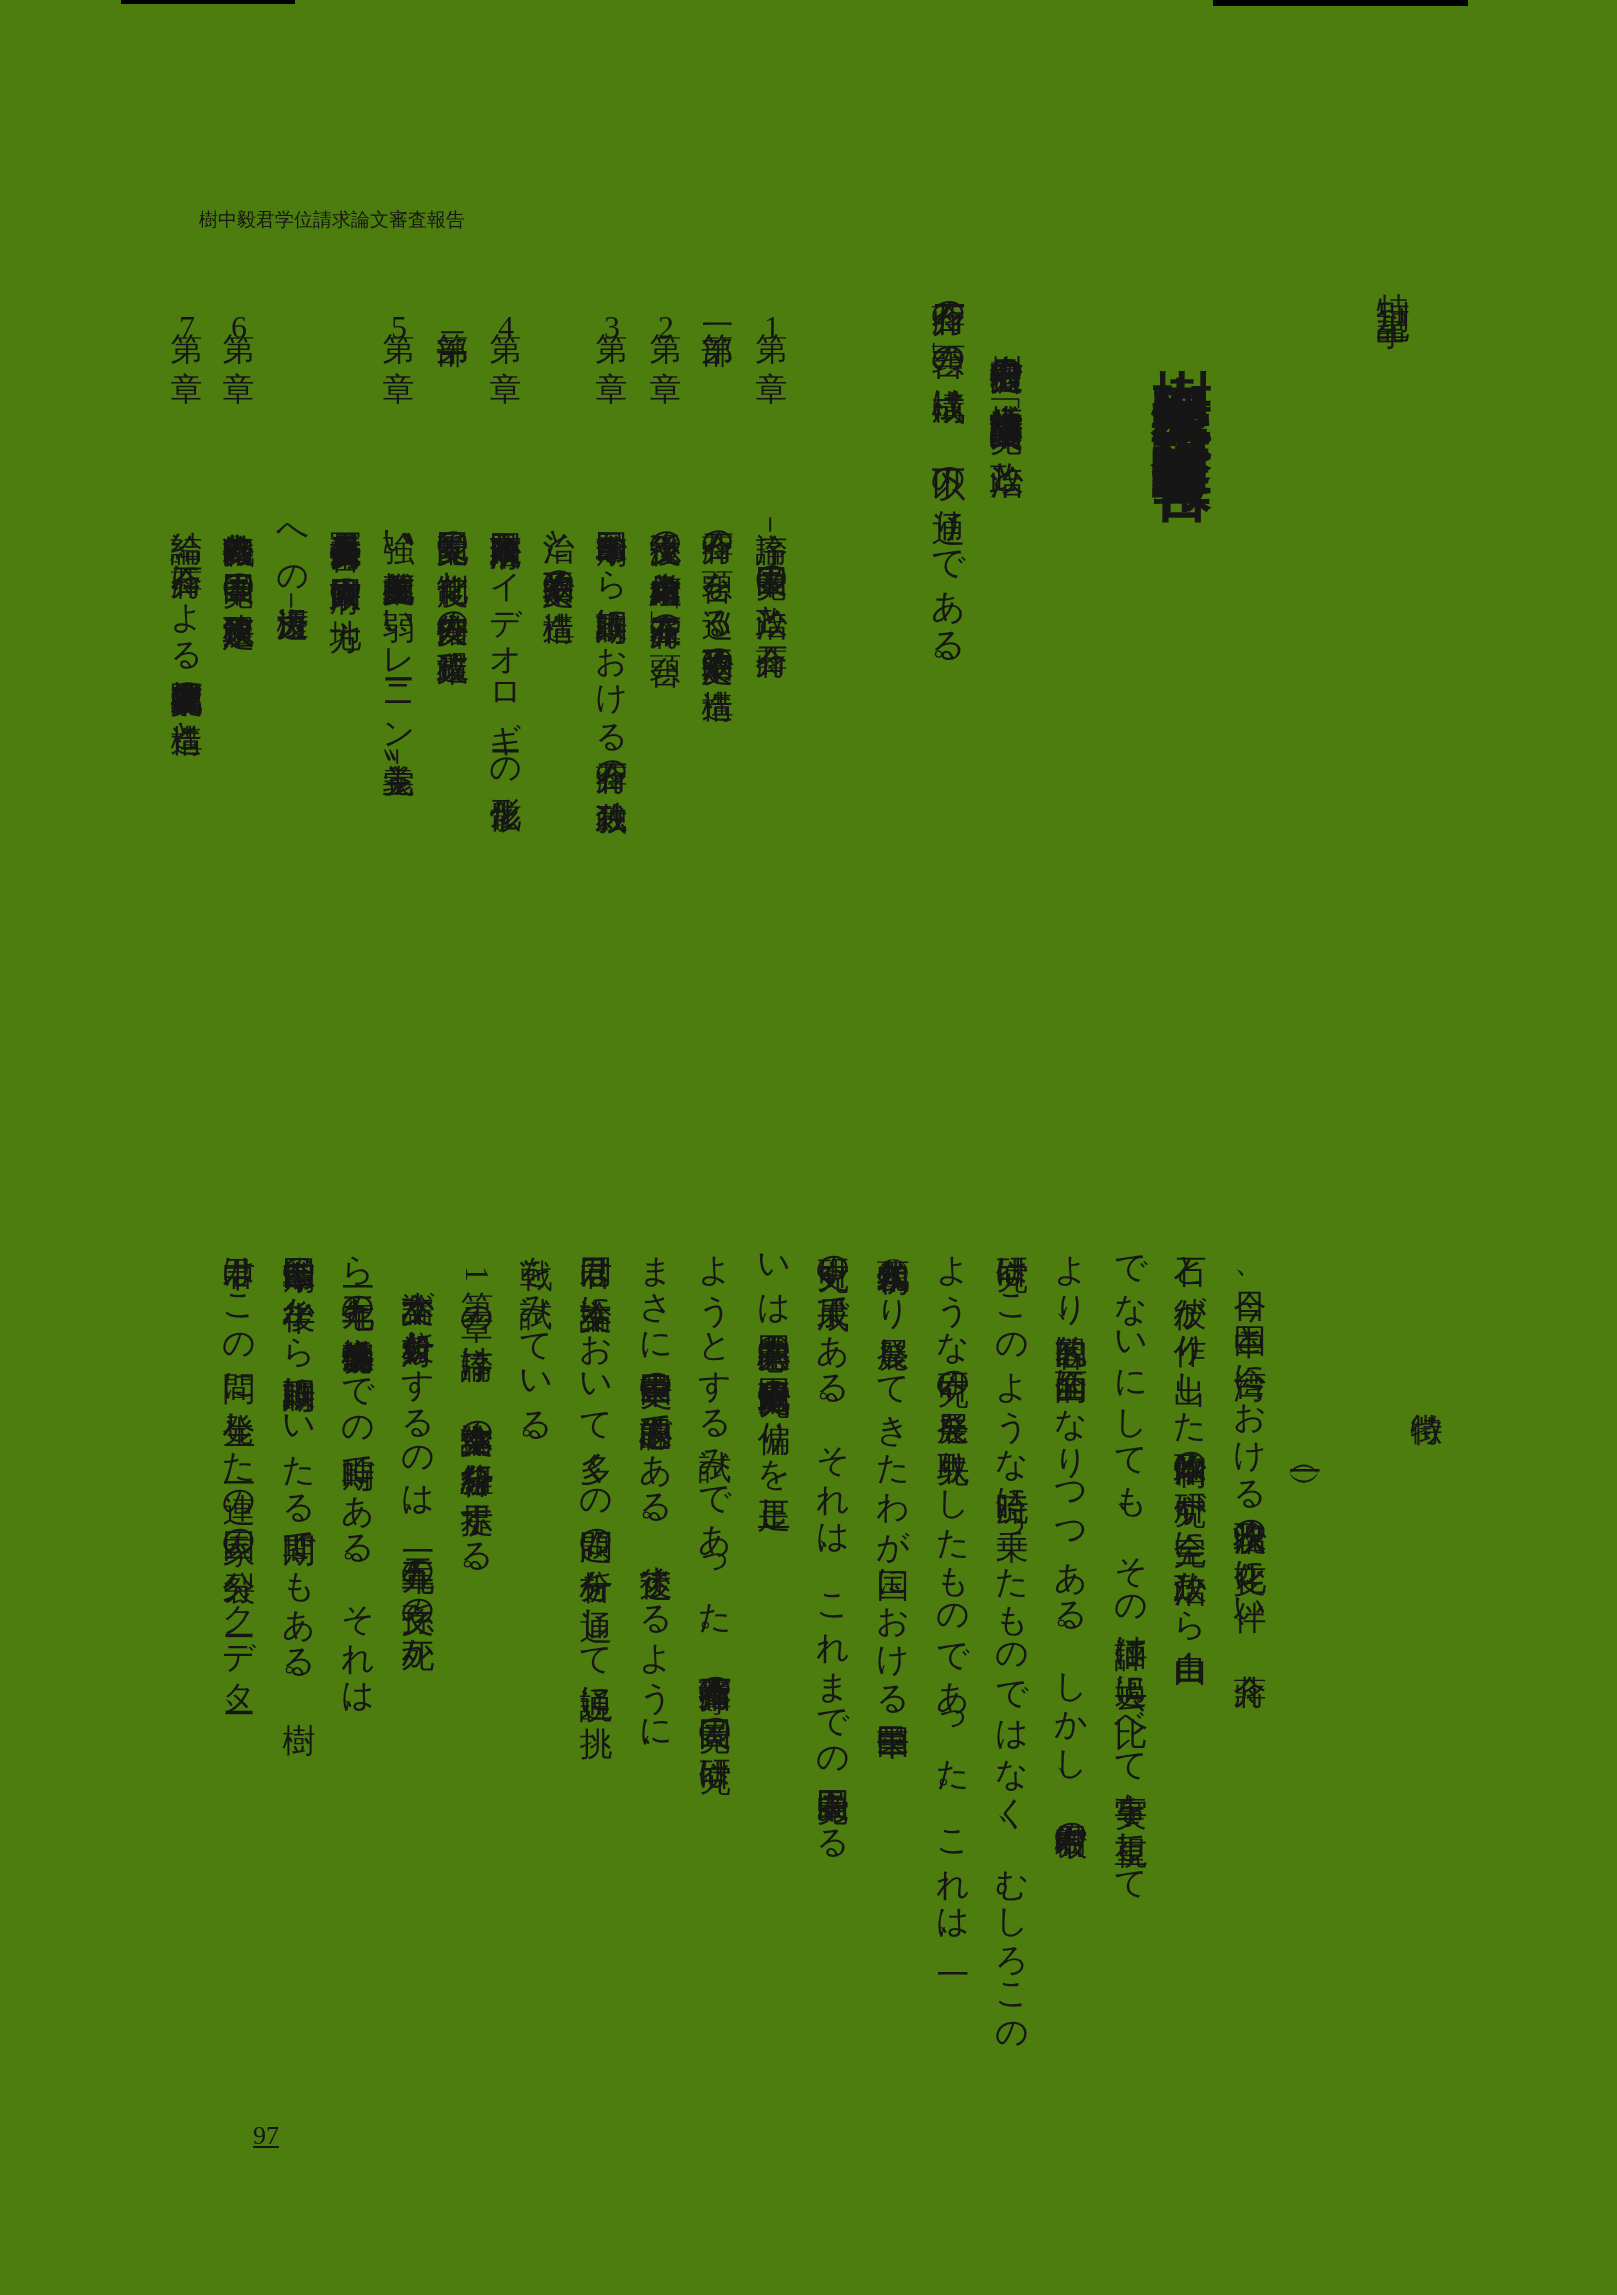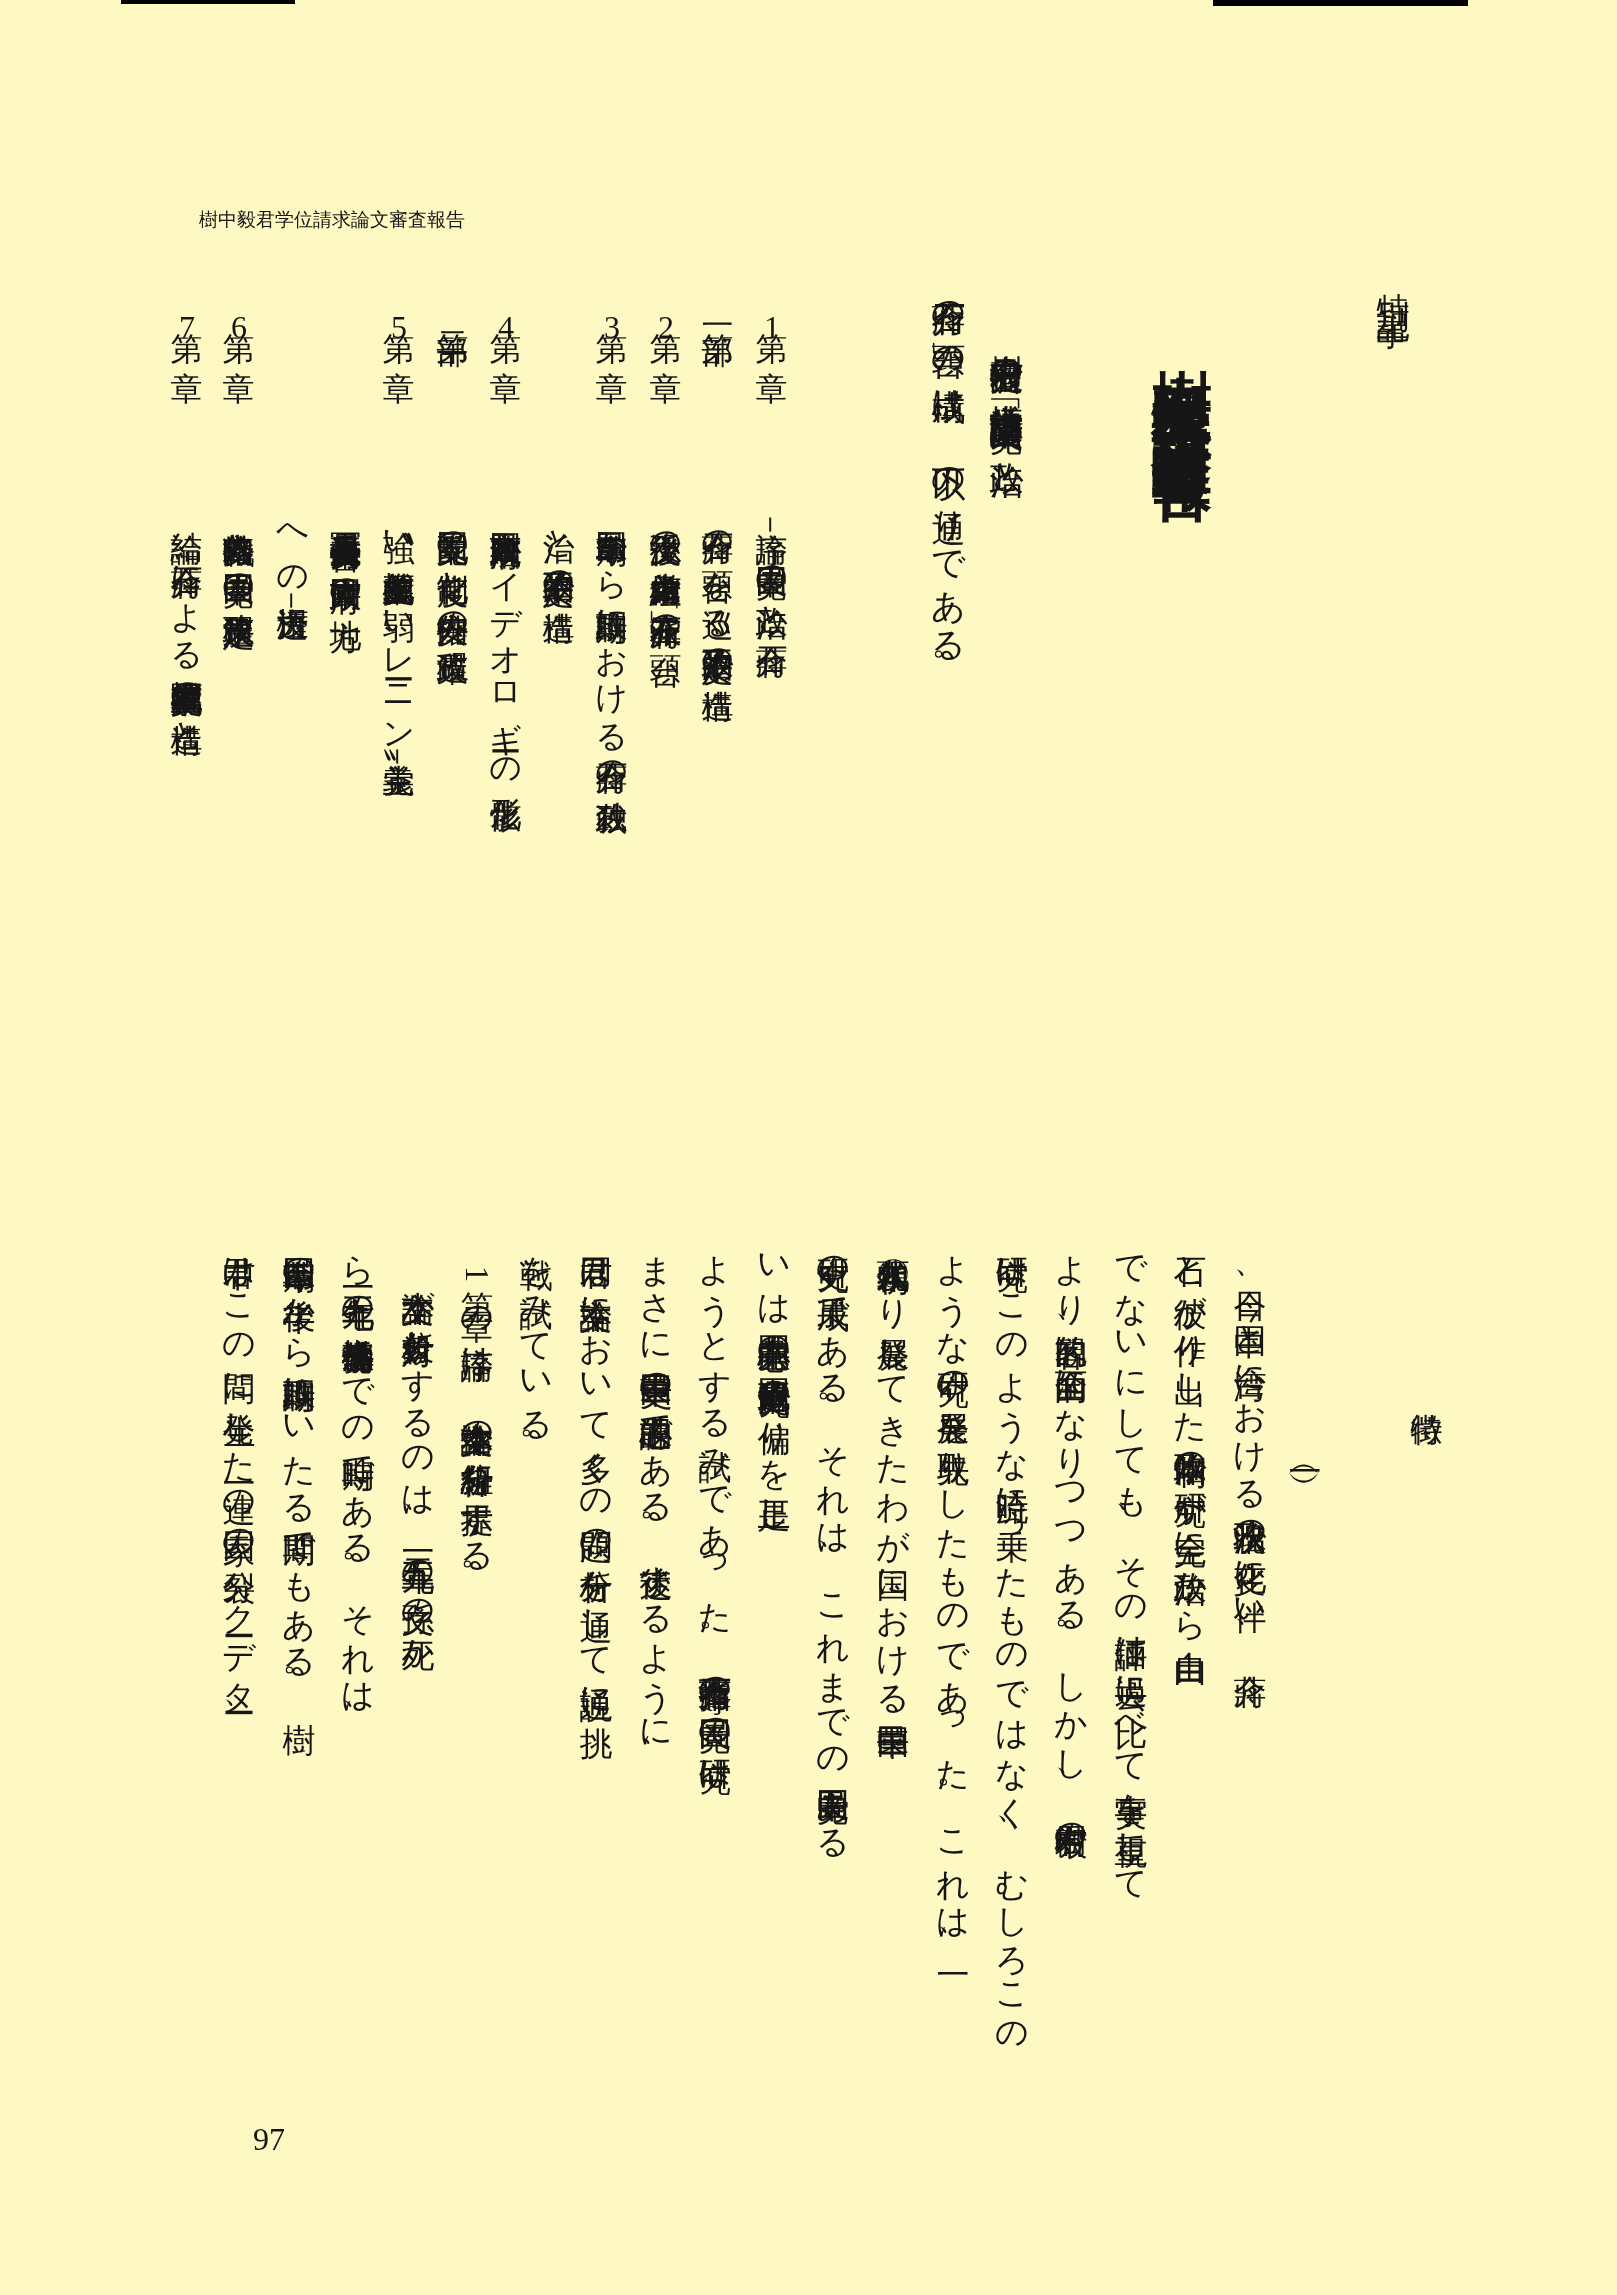--- a/index.html
+++ b/index.html
@@ -1,20 +1,20 @@
 <!DOCTYPE html>
 <html style="font-size:11px"><head>
 <meta charset="utf-8">
 <style>
   html,body{margin:0;padding:0;background:#9a9a9a;}
   .page{
     position:relative;
     width:1617px;
     height:2295px;
-    background:#fef9c3;
+    background:#4d7c0f;
     overflow:hidden;
     font-family:"Liberation Serif","DejaVu Serif",serif;
     color:#161616;
   }
   .v{
     position:absolute;
     writing-mode:vertical-rl;
     text-orientation:mixed;
     line-height:1;
     white-space:nowrap;
@@ -27,21 +27,21 @@
   .running-head{font-size:19px;letter-spacing:0px;}
   .masthead{font-size:33px;letter-spacing:7.6px;}
   .main-title{font-size:60px;letter-spacing:7px;font-weight:bold;}
   .intro-col{font-size:34px;letter-spacing:1.4px;}
   .toc-col{font-size:32px;letter-spacing:0.7px;height:888px;}
   .toc-head{position:absolute;top:0;right:0;text-orientation:upright;}
   .toc-title{position:absolute;top:199px;right:0;}
   .toc-tail{font-size:32px;letter-spacing:0.7px;}
   .section-marker{font-size:33px;}
   .body-col{font-size:33px;letter-spacing:0.7px;}
-  .page-number{font-size:32px;}
+  .page-number{font-size:26px;text-decoration:underline;}
   .artifact{position:absolute;background:#000;}
 </style>
 </head>
 <body>
 
 <div class="page">
 
   <div class="artifact" style="left:121px;top:0;width:174px;height:4.2px;"></div>
   <div class="artifact" style="left:1213px;top:0;width:255px;height:5.6px;"></div>
 

